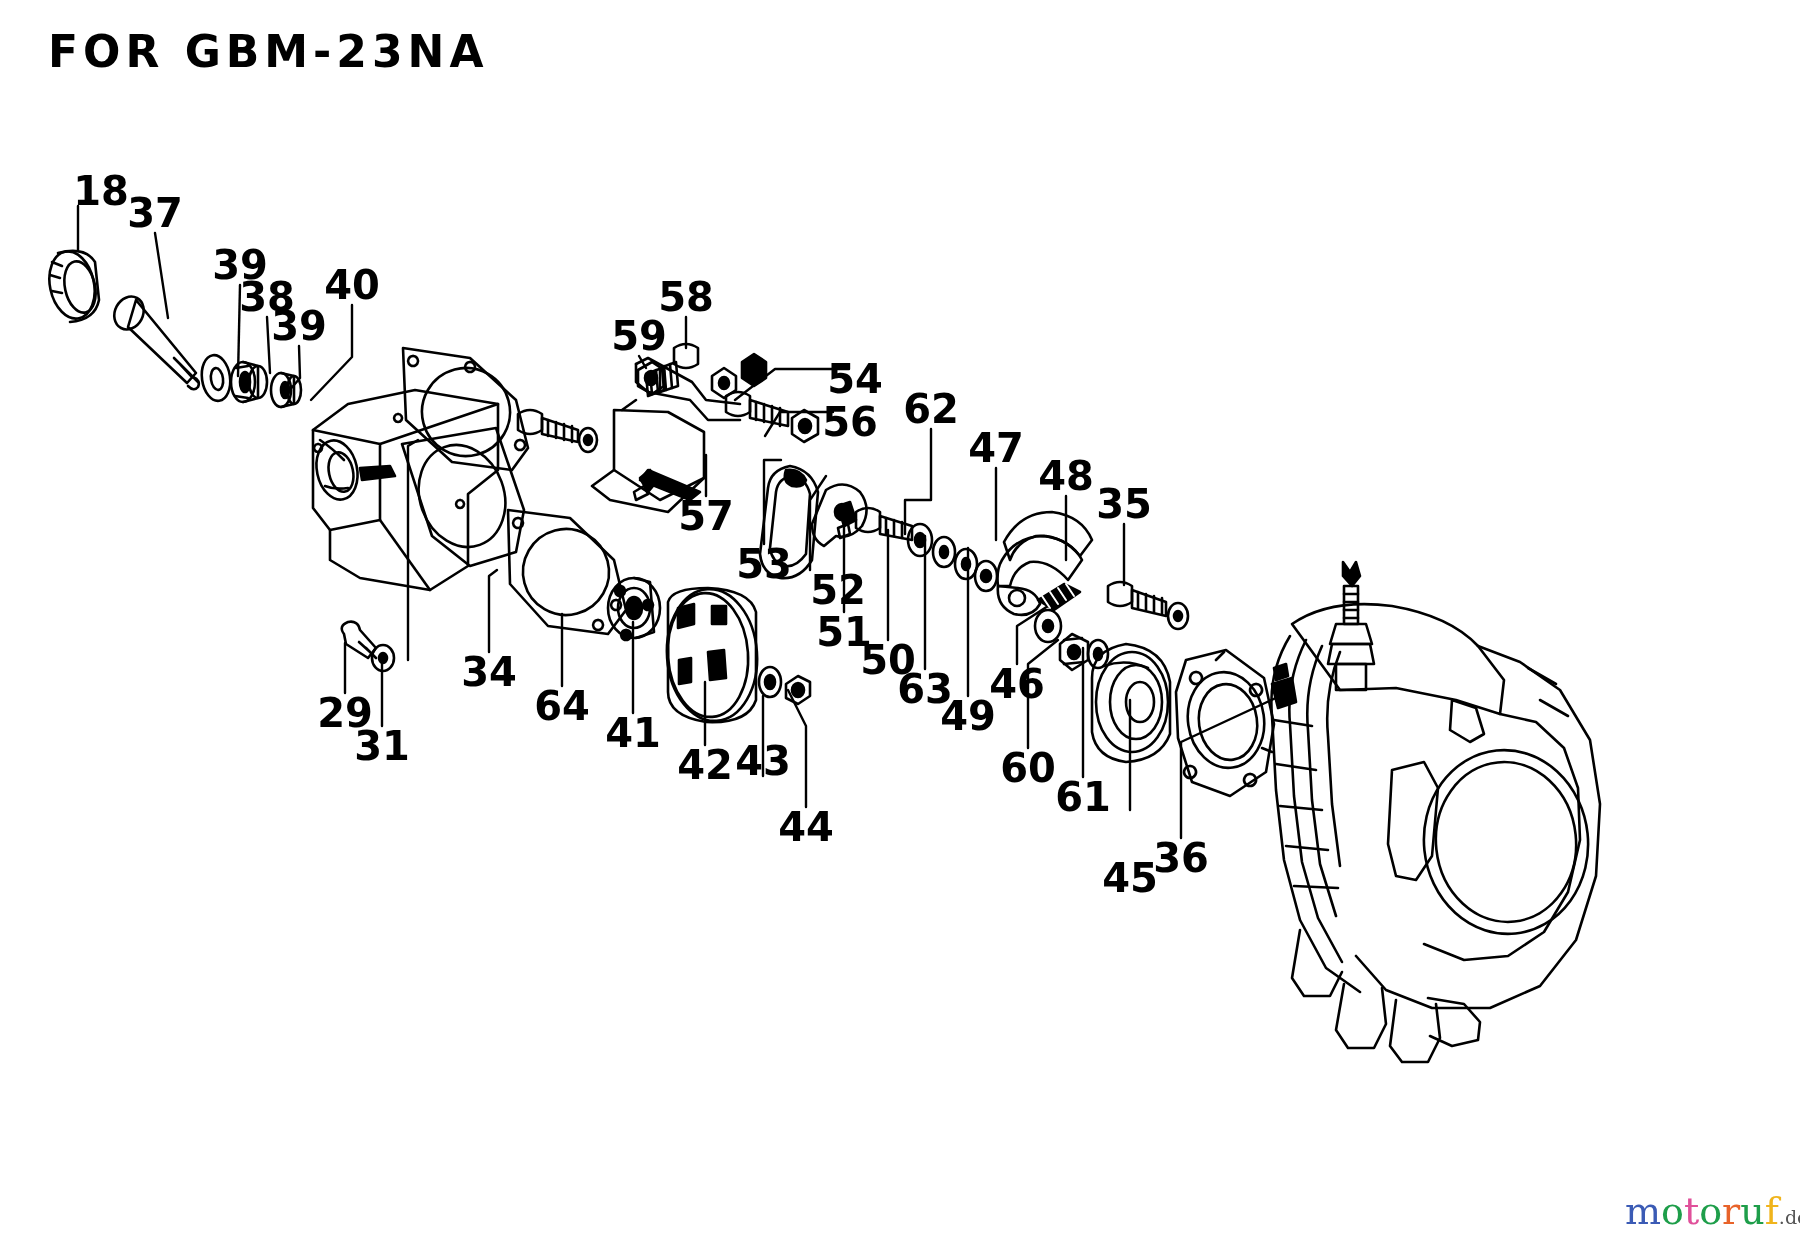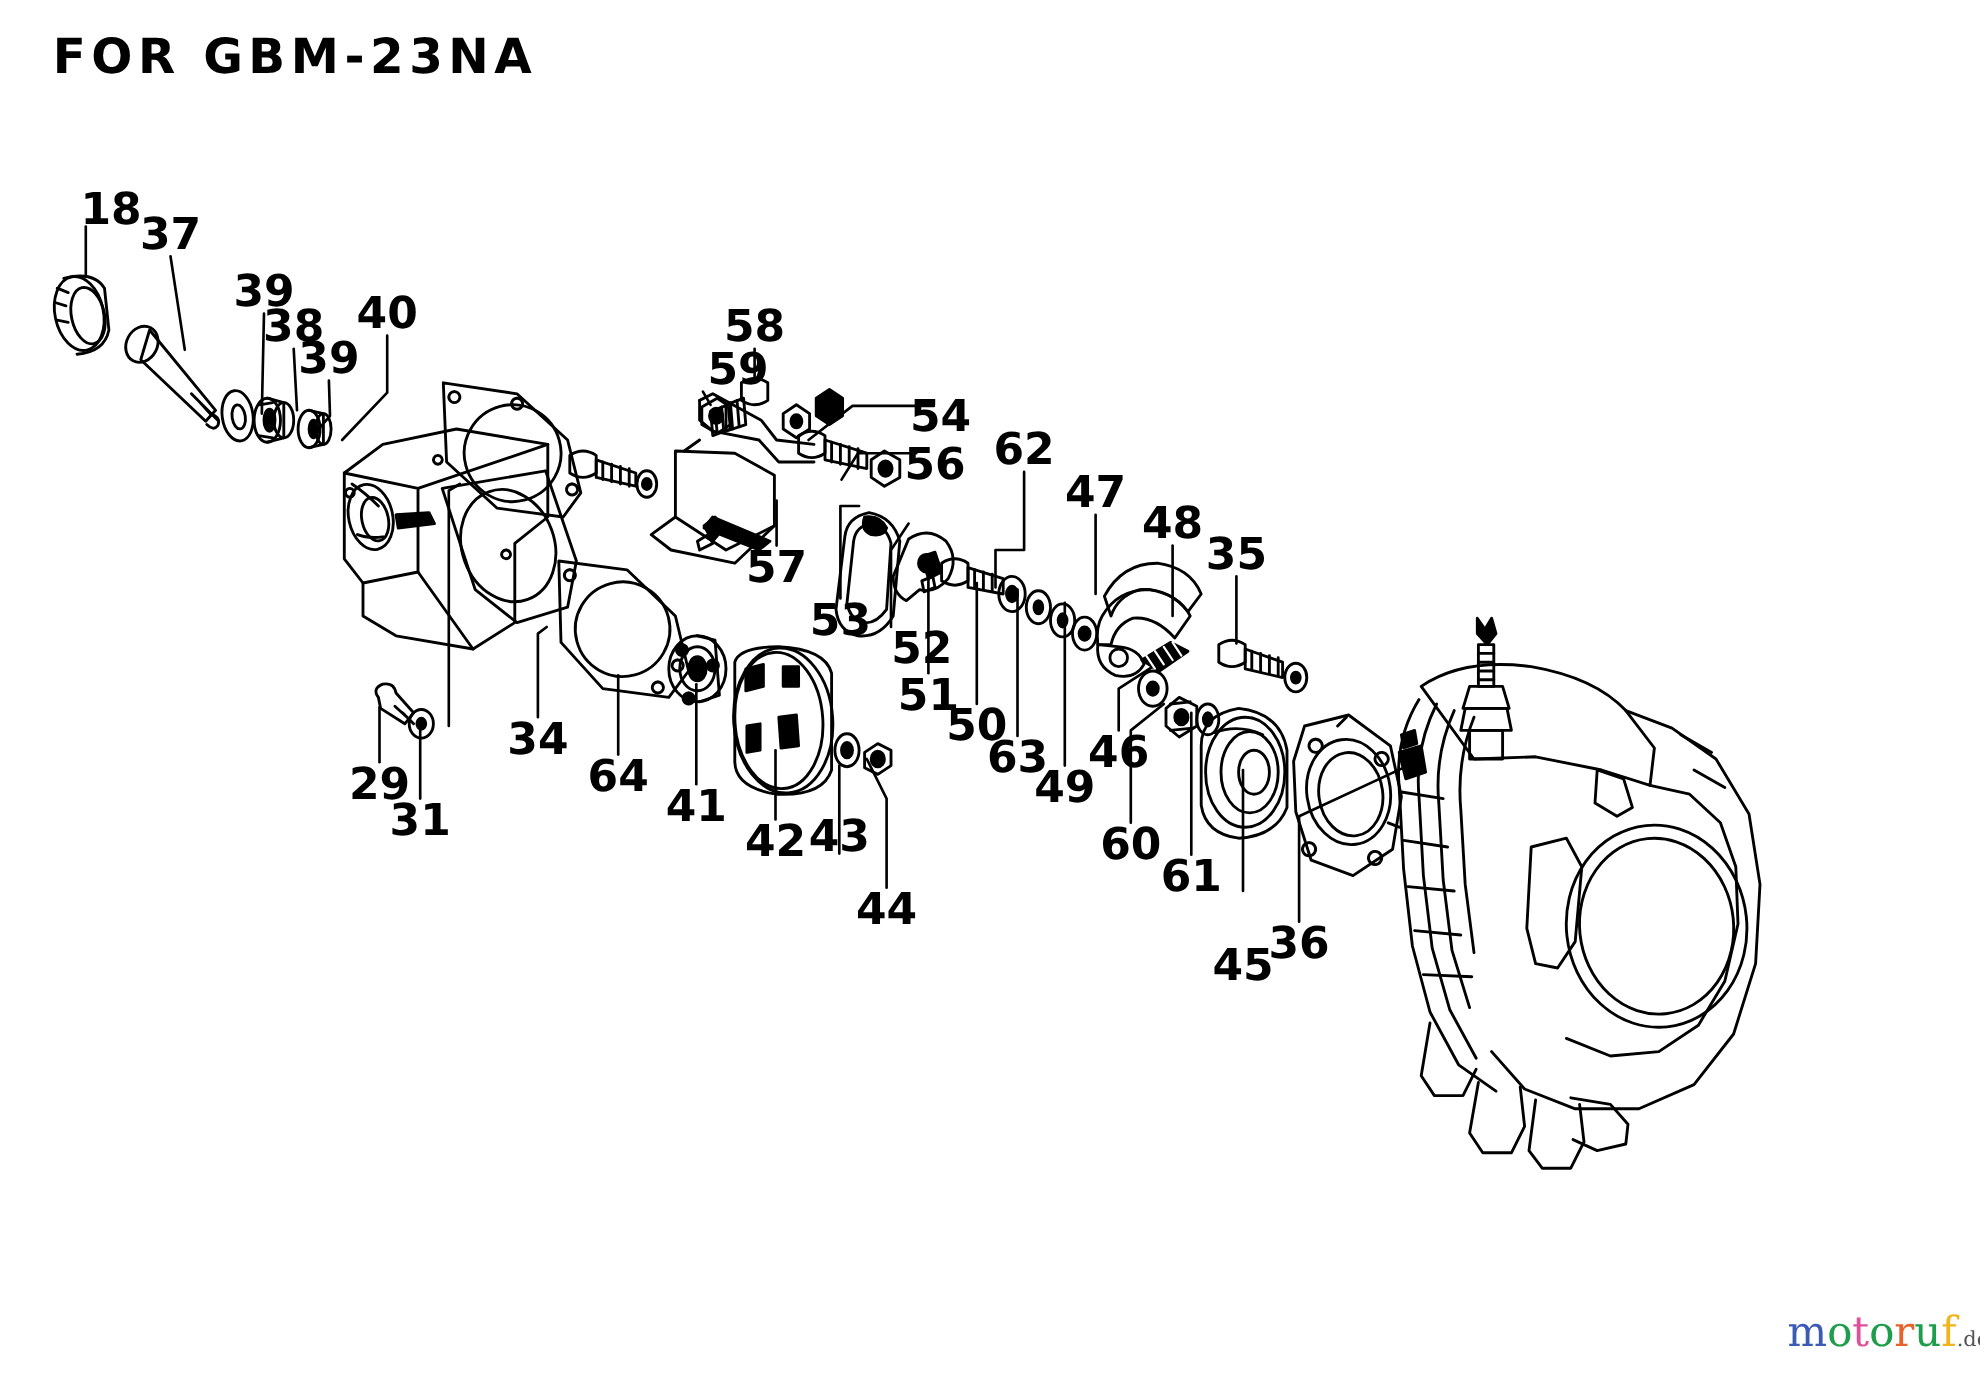--- a/index.html
+++ b/index.html
@@ -389,21 +389,21 @@
     </g>
   </svg>
 
   <div class="callout" style="left:78px;  top:191px;margin-left:23px;">18</div>
   <div class="callout" style="left:155px; top:213px;">37</div>
   <div class="callout" style="left:240px; top:265px;">39</div>
   <div class="callout" style="left:267px; top:297px;">38</div>
   <div class="callout" style="left:299px; top:326px;">39</div>
   <div class="callout" style="left:352px; top:285px;">40</div>
   <div class="callout" style="left:686px; top:297px;">58</div>
-  <div class="callout" style="left:639px; top:336px;margin-left:32px;">59</div>
+  <div class="callout" style="left:639px; top:336px;">59</div>
   <div class="callout" style="left:855px; top:379px;">54</div>
   <div class="callout" style="left:850px; top:422px;">56</div>
   <div class="callout" style="left:931px; top:409px;">62</div>
   <div class="callout" style="left:996px; top:448px;">47</div>
   <div class="callout" style="left:1066px;top:476px;">48</div>
   <div class="callout" style="left:1124px;top:504px;">35</div>
   <div class="callout" style="left:706px; top:516px;">57</div>
   <div class="callout" style="left:764px; top:564px;">53</div>
   <div class="callout" style="left:810px; top:590px;margin-left:28px;">52</div>
   <div class="callout" style="left:844px; top:632px;">51</div>

